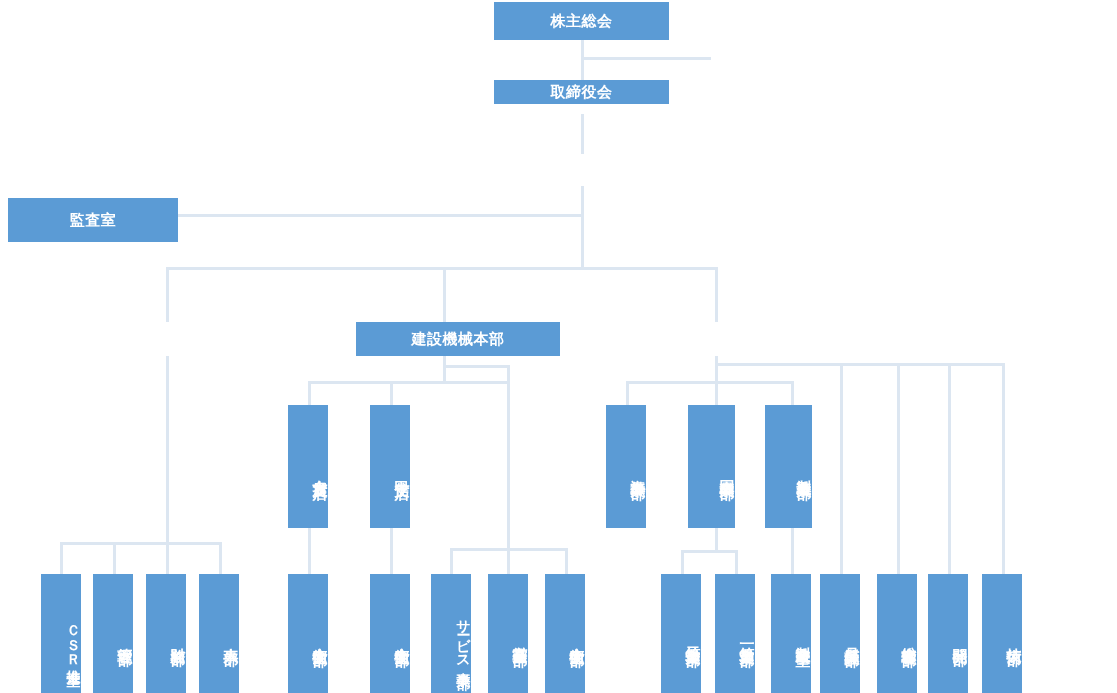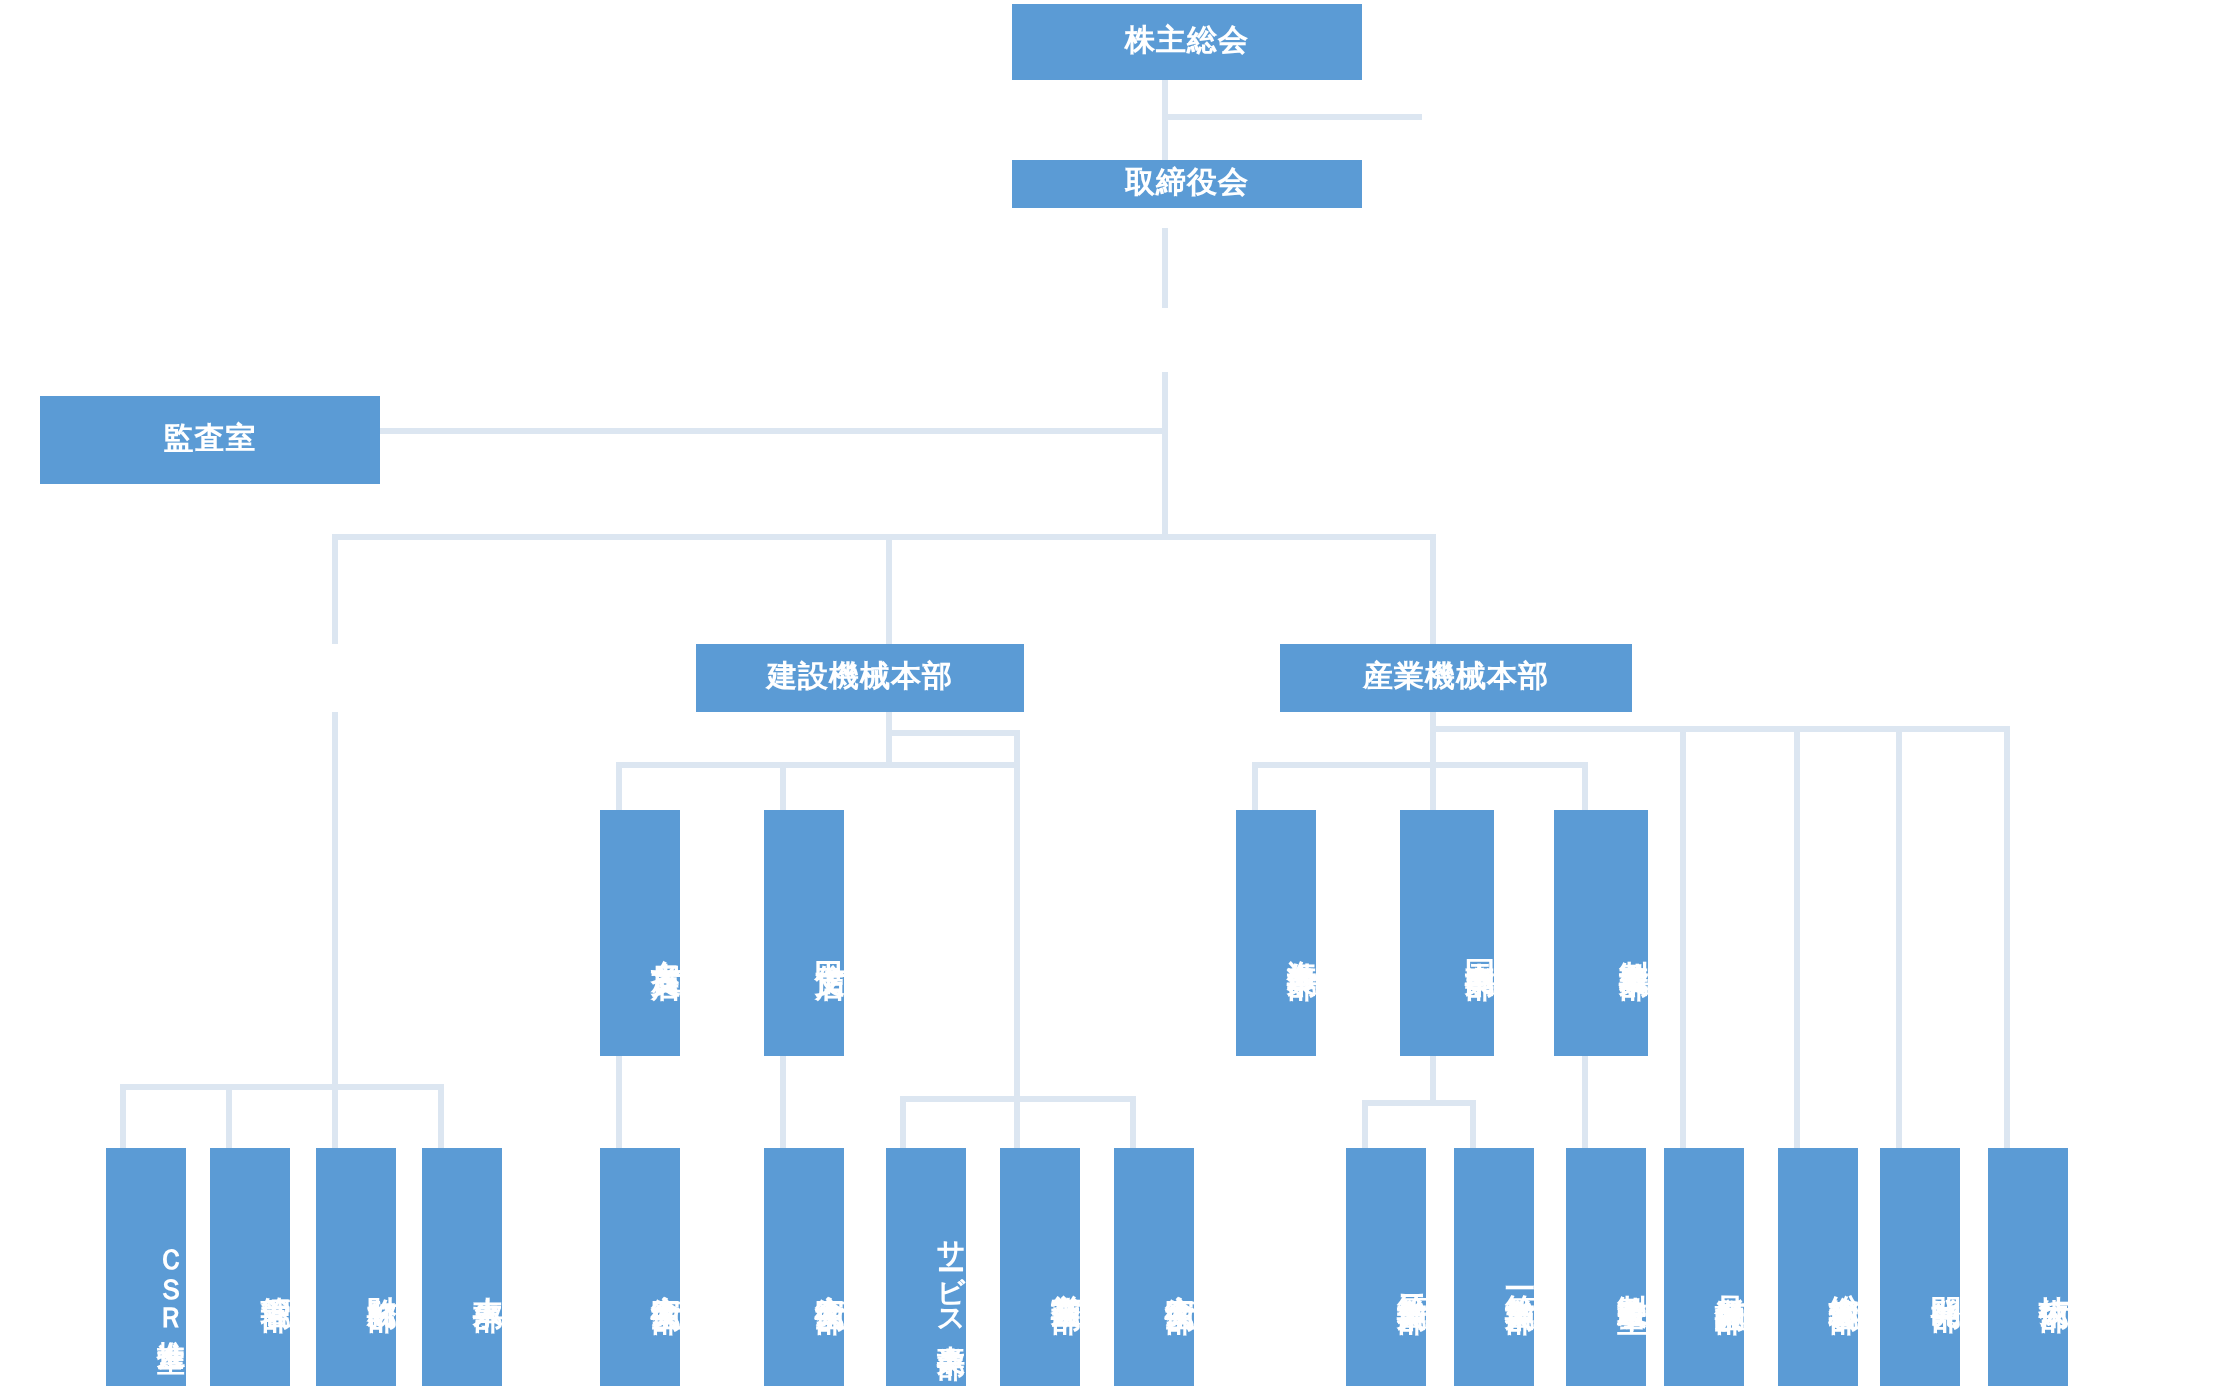--- a/index.html
+++ b/index.html
@@ -24,21 +24,20 @@
     color: #ffffff;
     box-sizing: border-box;
     display: flex;
     align-items: center;
     justify-content: center;
     text-align: center;
     font-weight: bold;
     letter-spacing: 0.5px;
     z-index: 3;
     user-select: none;
-    margin-left: 12px;
   }
   .node.h {
     font-size: 15px;
     line-height: 1.1;
   }
   .node.v {
     writing-mode: vertical-rl;
     text-orientation: upright;
     font-size: 15px;
     line-height: 1.12;
@@ -121,23 +120,22 @@
 
   <div class="node h" style="left:494px; top:2px; width:175px; height:38px;">株主総会</div>
 
 
   <div class="node h" style="left:494px; top:80px; width:175px; height:24px;">取締役会</div>
 
 
   <div class="node h" style="left:8px; top:198px; width:170px; height:44px;">監査室</div>
 
 
-  <div class="node h" style="left:336px; top:322px; width:164px; height:34px;">建設機械本部</div>
+  <div class="node h" style="left:356px; top:322px; width:204px; height:34px;">建設機械本部</div>
 
-  <div class="node h" style="left:628px; top:322px; width:176px; height:34px;">産業機械本部</div>
 
   <div class="node v" style="left:288px; top:405px; width:40px; height:123px;">名古屋支店</div>
 
   <div class="node v" style="left:370px; top:405px; width:40px; height:123px;">甲信支店</div>
 
   <div class="node v" style="left:606px; top:405px; width:40px; height:123px;">海外事業部</div>
 
   <div class="node v" style="left:688px; top:405px; width:47px; height:123px;">国内事業部</div>
 
   <div class="node v" style="left:765px; top:405px; width:47px; height:123px;">製造事業部</div>

